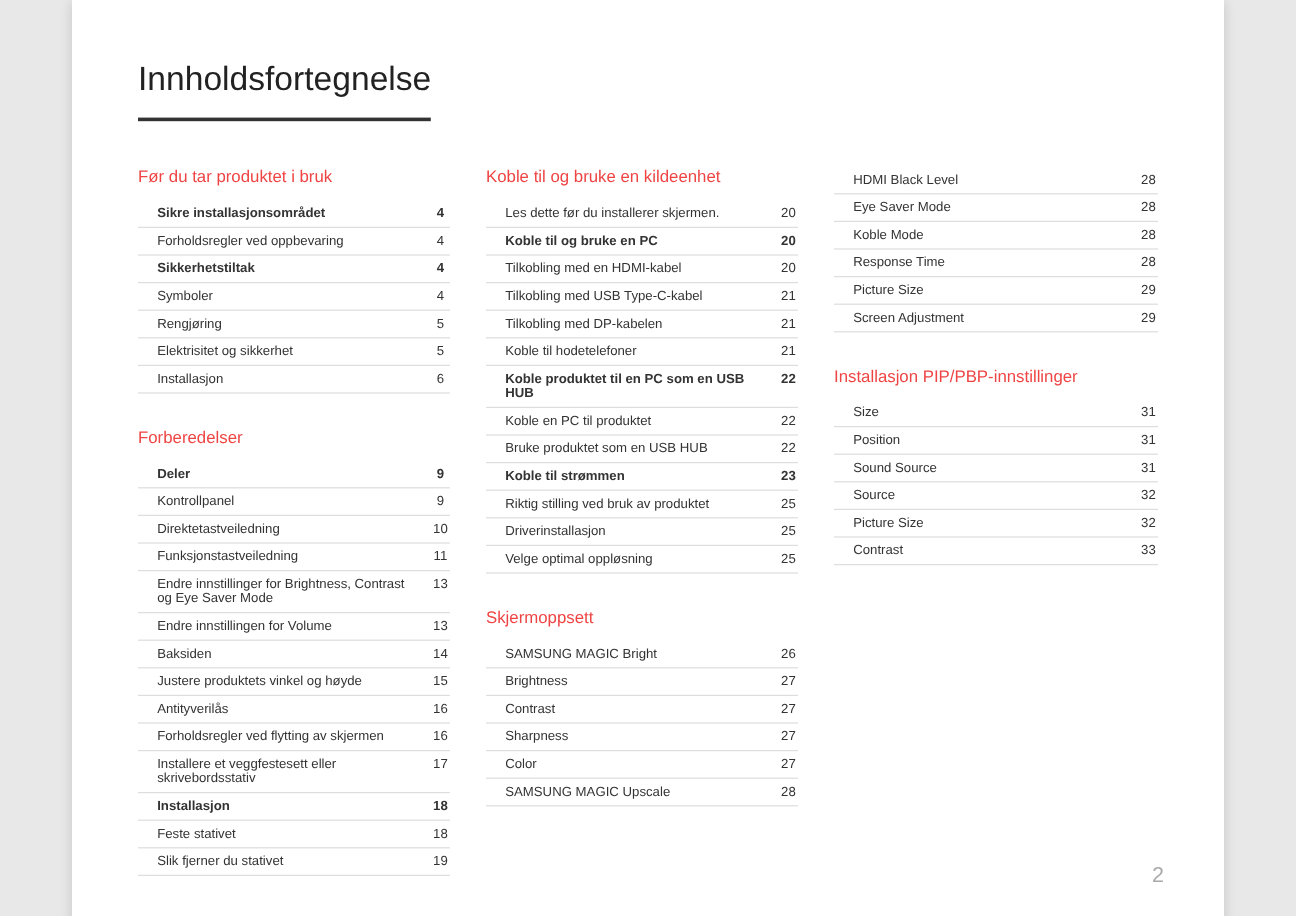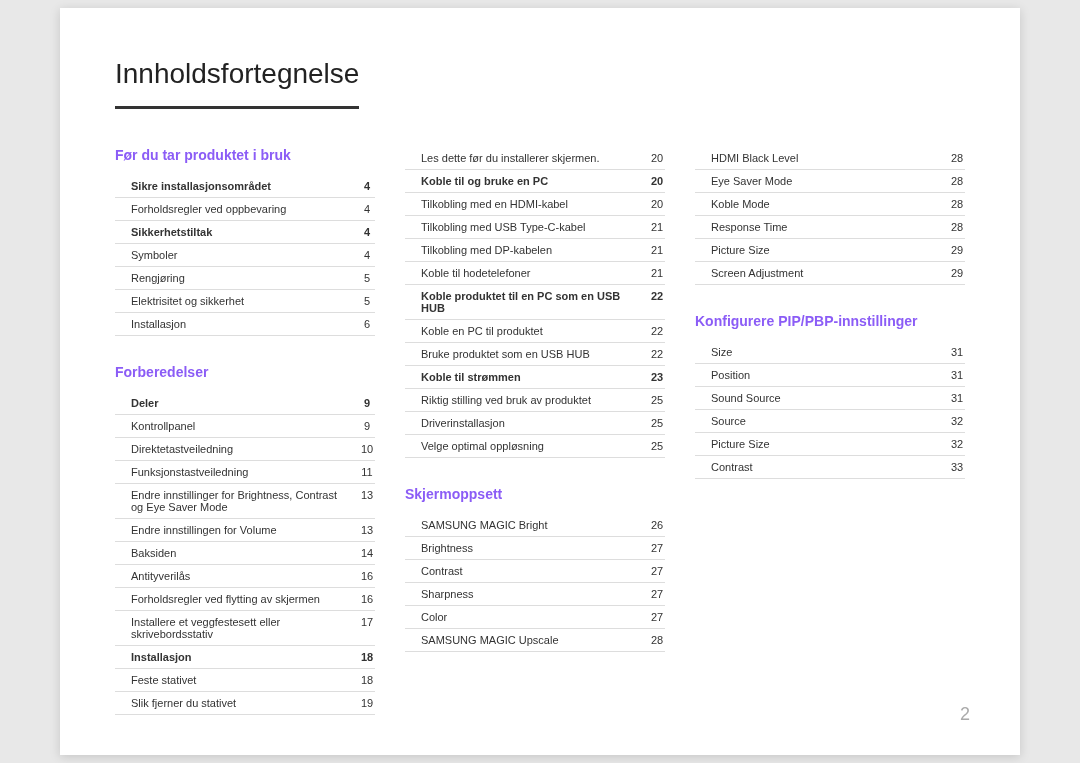--- a/index.html
+++ b/index.html
@@ -32,23 +32,23 @@
       display: flex;
       gap: 0;
       margin-top: 30px;
     }
     .col {
       flex: 1;
       padding-right: 30px;
     }
     .col:last-child { padding-right: 0; }
     .section-title {
-      color: #8b5cf6;
+      color: #ef4444;
       font-size: 14px;
-      font-weight: 700;
+      font-weight: 400;
       margin-bottom: 12px;
       margin-top: 0;
     }
     .toc-item {
       display: flex;
       justify-content: space-between;
       align-items: baseline;
       border-bottom: 1px solid #ddd;
       padding: 5px 0;
       font-size: 11px;
@@ -135,20 +135,24 @@
           </div>
           <div class="toc-item">
             <span class="label">Endre innstillingen for Volume</span>
             <span class="num">13</span>
           </div>
           <div class="toc-item">
             <span class="label">Baksiden</span>
             <span class="num">14</span>
           </div>
           <div class="toc-item">
+            <span class="label">Justere produktets vinkel og høyde</span>
+            <span class="num">15</span>
+          </div>
+          <div class="toc-item">
             <span class="label">Antityverilås</span>
             <span class="num">16</span>
           </div>
           <div class="toc-item">
             <span class="label">Forholdsregler ved flytting av skjermen</span>
             <span class="num">16</span>
           </div>
           <div class="toc-item">
             <span class="label">Installere et veggfestesett eller skrivebordsstativ</span>
             <span class="num">17</span>
@@ -163,20 +167,21 @@
           </div>
           <div class="toc-item">
             <span class="label">Slik fjerner du stativet</span>
             <span class="num">19</span>
           </div>
         </div>
       </div>
 
     <div class="col" id="col2">
         <div class="">
+          <div class="section-title">Koble til og bruke en kildeenhet</div>
           <div class="toc-item">
             <span class="label">Les dette før du installerer skjermen.</span>
             <span class="num">20</span>
           </div>
           <div class="toc-item bold">
             <span class="label">Koble til og bruke en PC</span>
             <span class="num">20</span>
           </div>
           <div class="toc-item">
             <span class="label">Tilkobling med en HDMI-kabel</span>
@@ -273,21 +278,21 @@
           <div class="toc-item">
             <span class="label">Picture Size</span>
             <span class="num">29</span>
           </div>
           <div class="toc-item">
             <span class="label">Screen Adjustment</span>
             <span class="num">29</span>
           </div>
         </div>
         <div class="section-gap">
-          <div class="section-title">Konfigurere PIP/PBP-innstillinger</div>
+          <div class="section-title">Installasjon PIP/PBP-innstillinger</div>
           <div class="toc-item">
             <span class="label">Size</span>
             <span class="num">31</span>
           </div>
           <div class="toc-item">
             <span class="label">Position</span>
             <span class="num">31</span>
           </div>
           <div class="toc-item">
             <span class="label">Sound Source</span>

